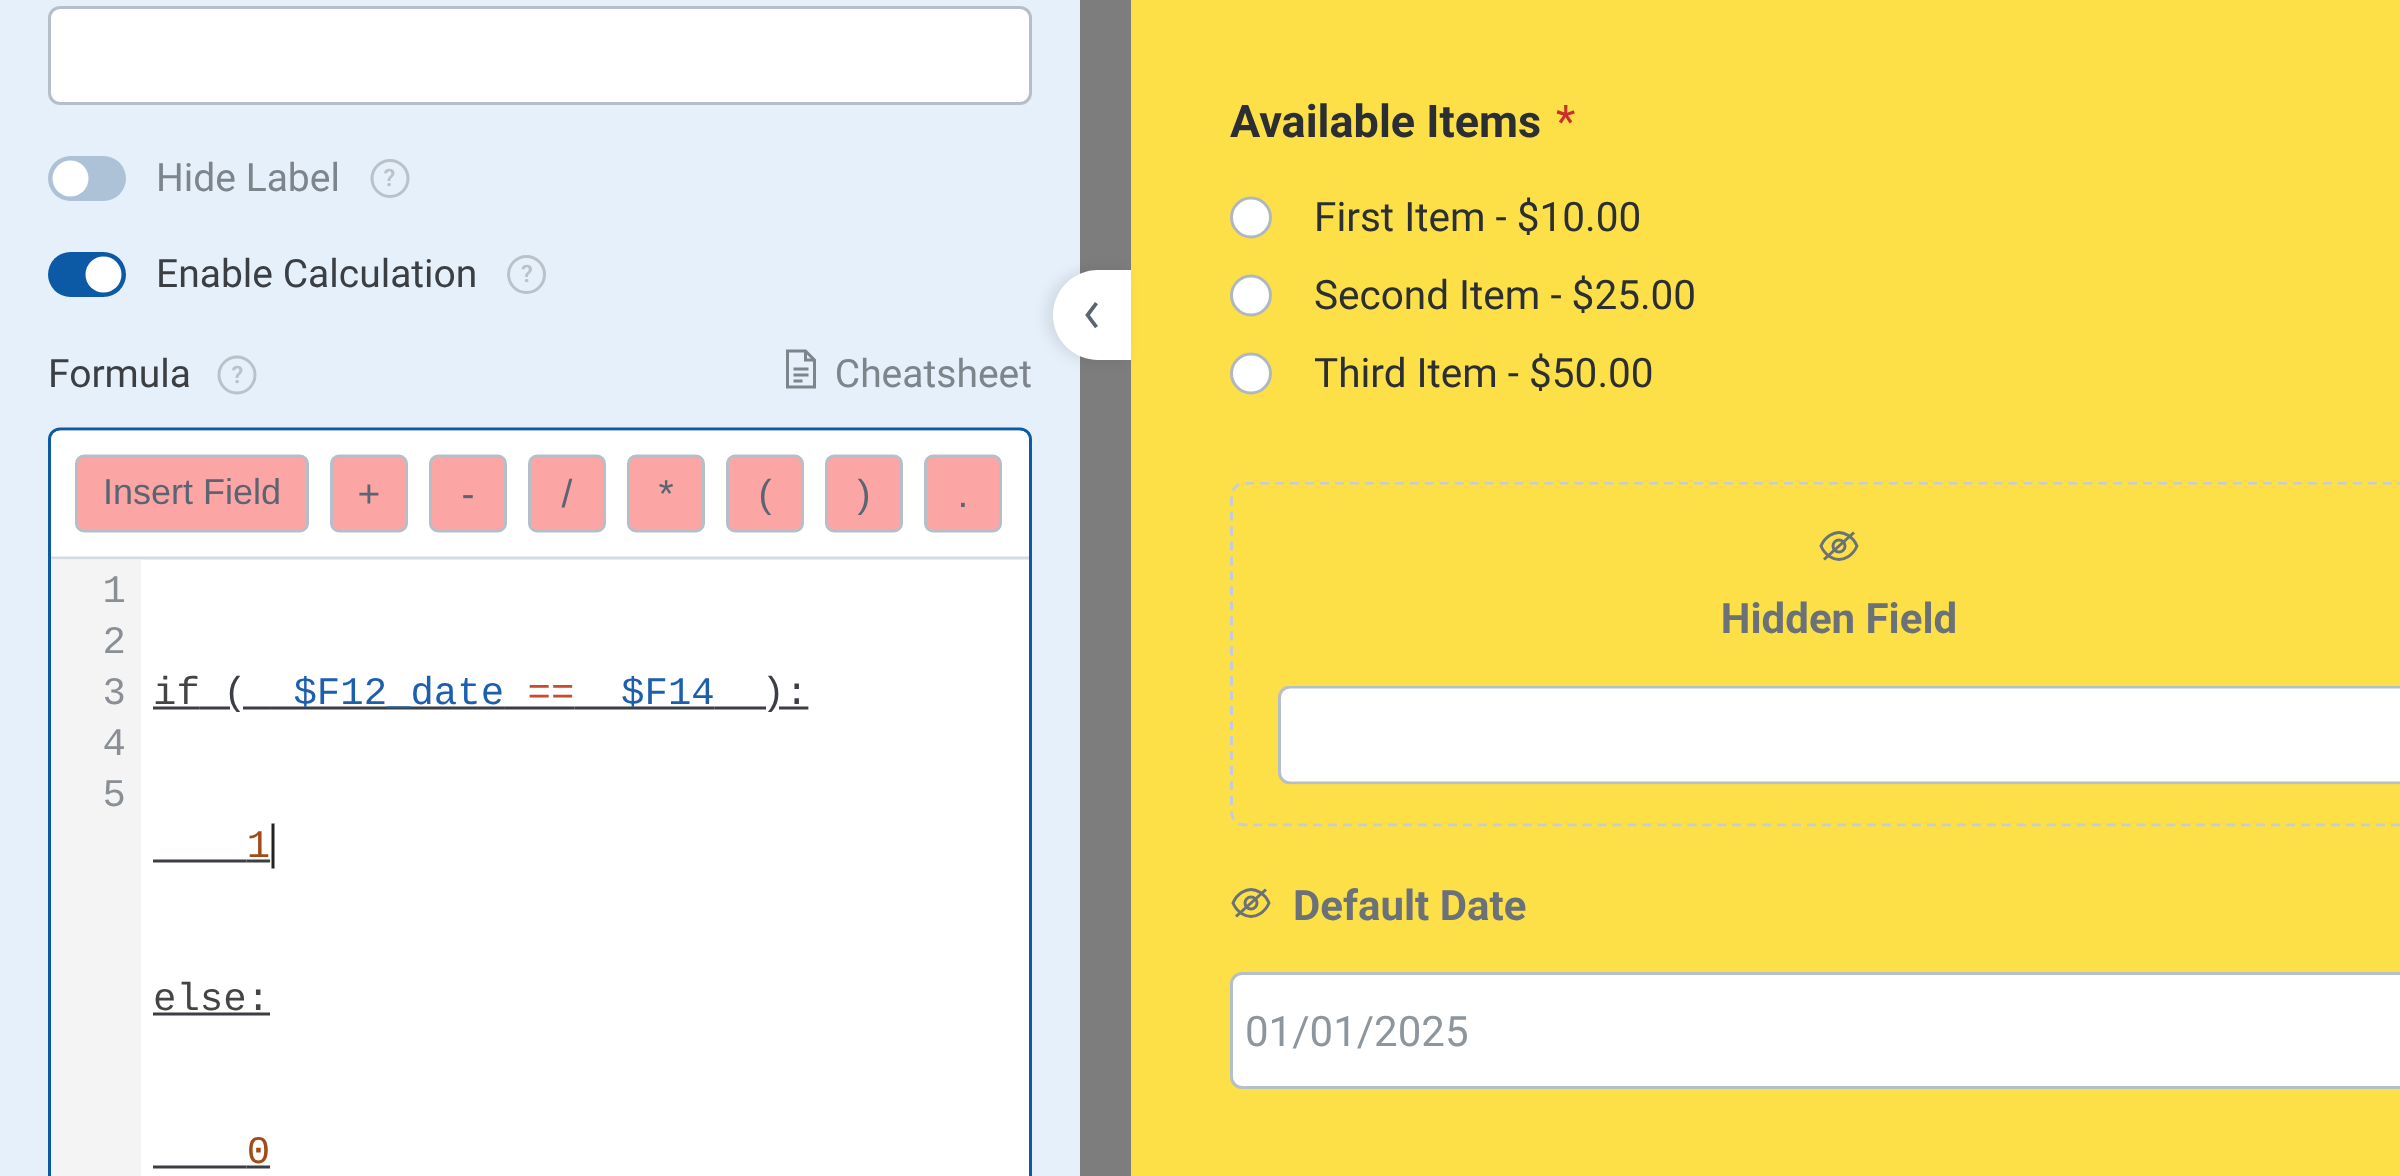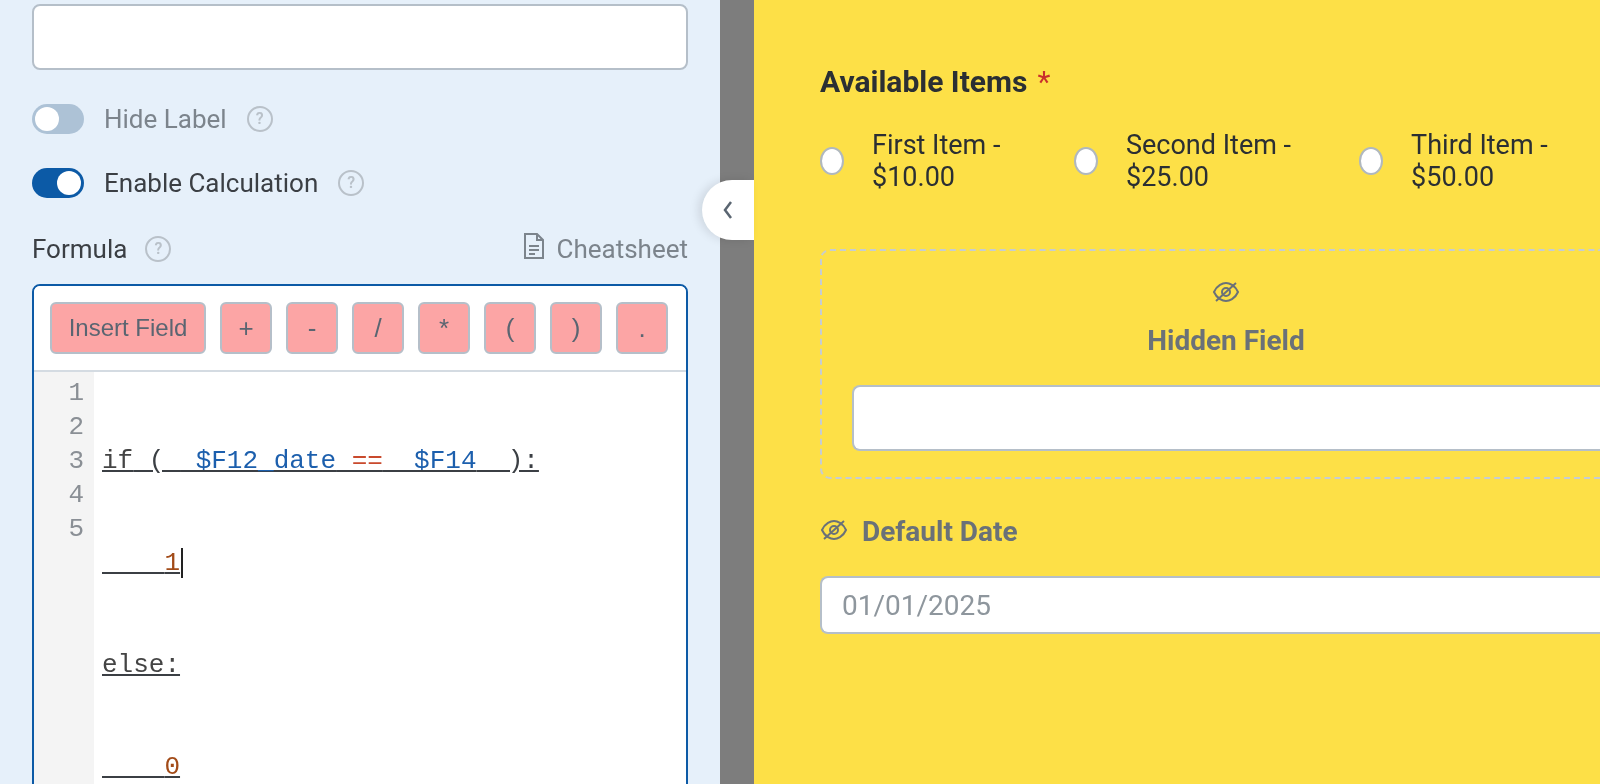--- a/index.html
+++ b/index.html
@@ -207,21 +207,21 @@
     color: #2b2f33;
     margin-bottom: 30px;
     display: flex;
     align-items: center;
     gap: 10px;
   }
   .section-label .req { color: #c9302c; font-weight: 400; }
 
   .eye-icon svg { width: 28px; height: 22px; }
 
-  .radio-group { display: flex; flex-direction: row; gap: 20px; margin-bottom: 56px; }
+  .radio-group { display: flex; flex-direction: column; gap: 20px; margin-bottom: 56px; }
   .radio-option {
     display: flex;
     align-items: center;
     gap: 28px;
     font-size: 27px;
     color: #2b2f33;
     cursor: pointer;
   }
   .radio-circle {
     width: 28px;
@@ -265,26 +265,26 @@
     display: flex;
     align-items: center;
     gap: 14px;
     font-size: 28px;
     font-weight: 700;
     color: #6a7178;
     margin-bottom: 28px;
   }
   .date-input {
     width: 100%;
-    height: 58px;
+    height: 78px;
     border: 2px solid #b5bfc9;
     border-right: none;
     border-radius: 8px 0 0 8px;
     background: #fff;
-    padding: 0 20px;
+    padding: 0 8px;
     font-size: 28px;
     color: #8e969d;
     outline: none;
     display: flex;
     align-items: center;
   }
 </style>
 </head>
 <body>
 

